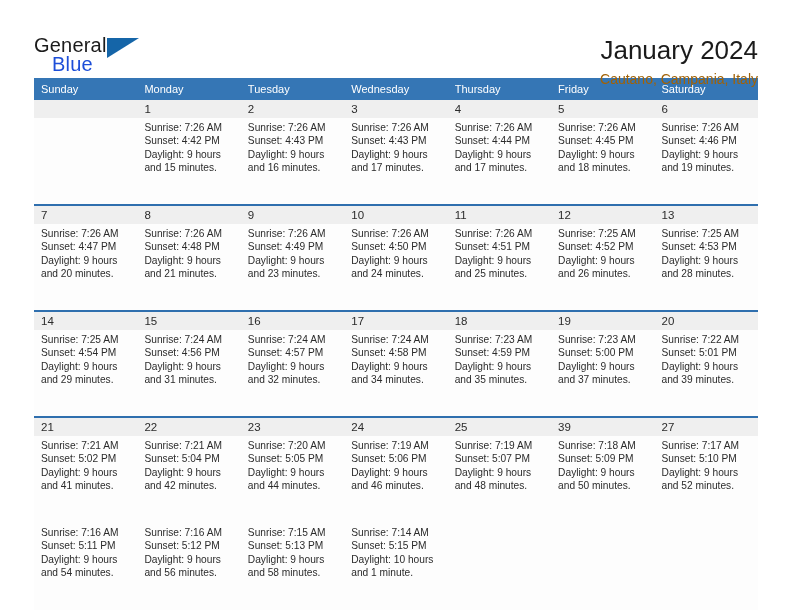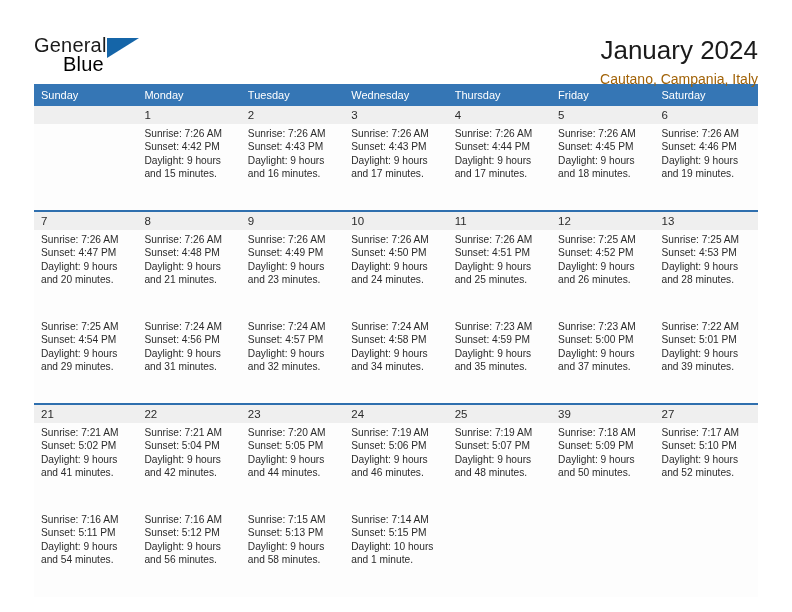--- a/index.html
+++ b/index.html
@@ -42,25 +42,25 @@
     position: absolute;
     left: 0;
     top: 0;
     font-size: 20px;
     letter-spacing: 0.2px;
     color: #1b1b1b;
     font-family: "Liberation Sans", sans-serif;
   }
   .brand-blue {
     position: absolute;
-    left: 29px;
+    left: 18px;
     top: 19px;
     font-size: 20px;
     letter-spacing: 0.2px;
-    color: #000000;
+    color: #1d4ed8;
     font-family: "Liberation Sans", sans-serif;
   }
   .brand-triangle {
     position: absolute;
     left: 73px;
     top: 4px;
     width: 0;
     height: 0;
     border-left: 32px solid #1565a8;
     border-bottom: 20px solid transparent;
@@ -78,21 +78,21 @@
   }
   .cal-subtitle {
     font-size: 14px;
     color: #a16207;
     margin-top: 7px;
     white-space: nowrap;
   }
 
   
   .calendar {
-    margin-top: 14px;
+    margin-top: 8px;
     width: 724px;
     border-collapse: collapse;
     table-layout: fixed;
   }
   .calendar col { width: 14.2857%; }
 
   .dow-row th {
     background: #3576b5;
     color: #ffffff;
     font-size: 11px;
@@ -274,20 +274,29 @@
           <div class="info-line">and 26 minutes.</div>
         </td>
         <td>
           <div class="info-line">Sunrise: 7:25 AM</div>
           <div class="info-line">Sunset: 4:53 PM</div>
           <div class="info-line">Daylight: 9 hours</div>
           <div class="info-line">and 28 minutes.</div>
         </td>
       </tr>
 
+      <tr class="num-row">
+        <td>14</td>
+        <td>15</td>
+        <td>16</td>
+        <td>17</td>
+        <td>18</td>
+        <td>19</td>
+        <td>20</td>
+      </tr>
       <tr class="info-row">
         <td>
           <div class="info-line">Sunrise: 7:25 AM</div>
           <div class="info-line">Sunset: 4:54 PM</div>
           <div class="info-line">Daylight: 9 hours</div>
           <div class="info-line">and 29 minutes.</div>
         </td>
         <td>
           <div class="info-line">Sunrise: 7:24 AM</div>
           <div class="info-line">Sunset: 4:56 PM</div>

